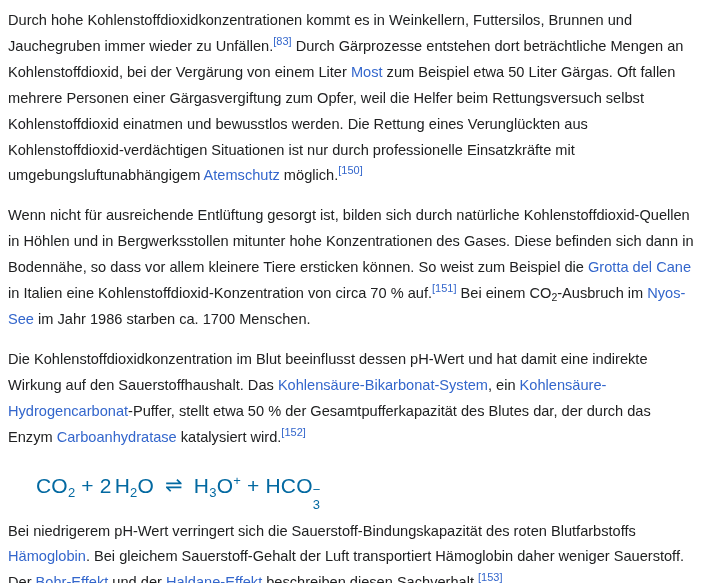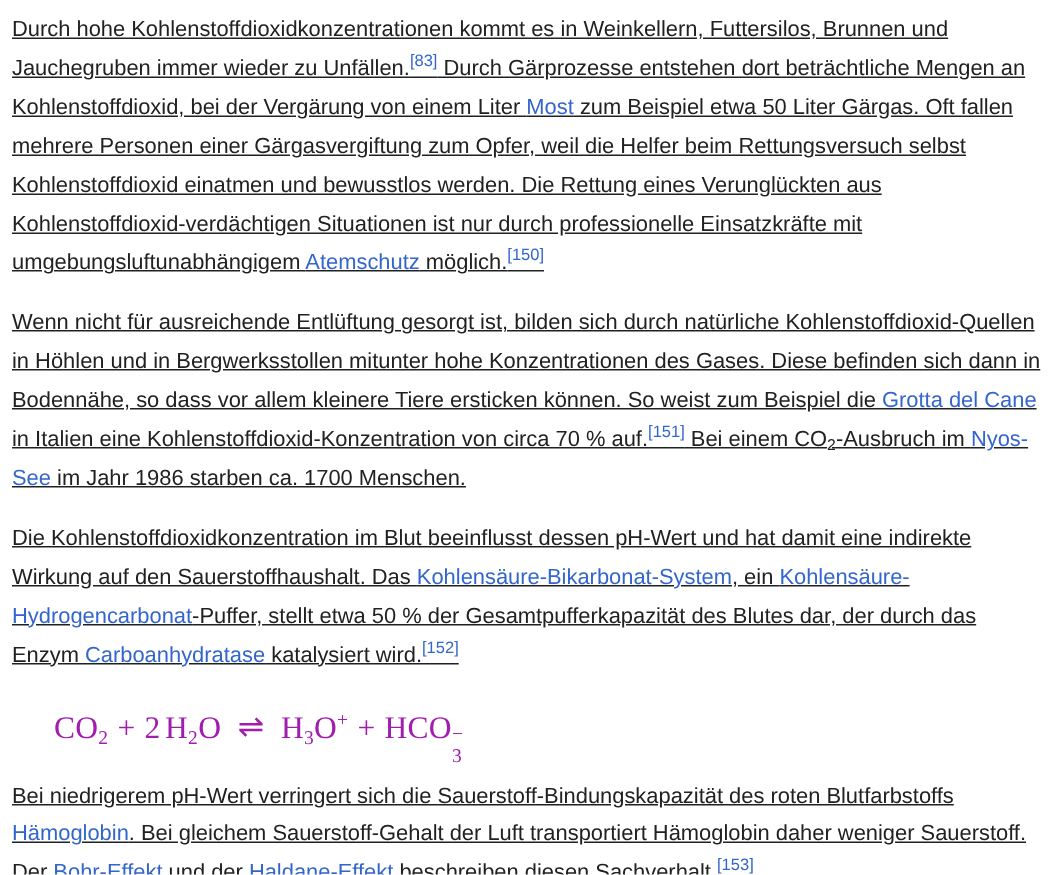--- a/index.html
+++ b/index.html
@@ -20,21 +20,20 @@
     box-sizing: border-box;
     width: 705px;
   }
   p.body-text {
     margin: 0 0 14px 0;
     font-size: 14.6px;
     line-height: 25.9px;
     color: #202122;
     text-align: left;
     word-spacing: 0px;
-    text-decoration: underline;
   }
   p.body-text:first-of-type {
     margin-top: 8px;
   }
   a.wikilink {
     color: #3366cc;
     text-decoration: none;
     cursor: pointer;
   }
   sup.reference {
@@ -56,23 +55,23 @@
   }
   
   .equation-block {
     margin: 2px 0 12px 0;
     padding-left: 28px;
     height: 42px;
     display: flex;
     align-items: center;
   }
   .equation {
-    font-family: Liberation Serif, serif;
+    font-family: Liberation Sans, sans-serif;
     font-size: 21px;
-    color: #a21caf;
+    color: #0369a1;
     letter-spacing: 0.2px;
     white-space: nowrap;
     display: inline-flex;
     align-items: baseline;
   }
   .equation .op {
     margin: 0 6px;
   }
   .equation .arrow {
     margin: 0 11px;

